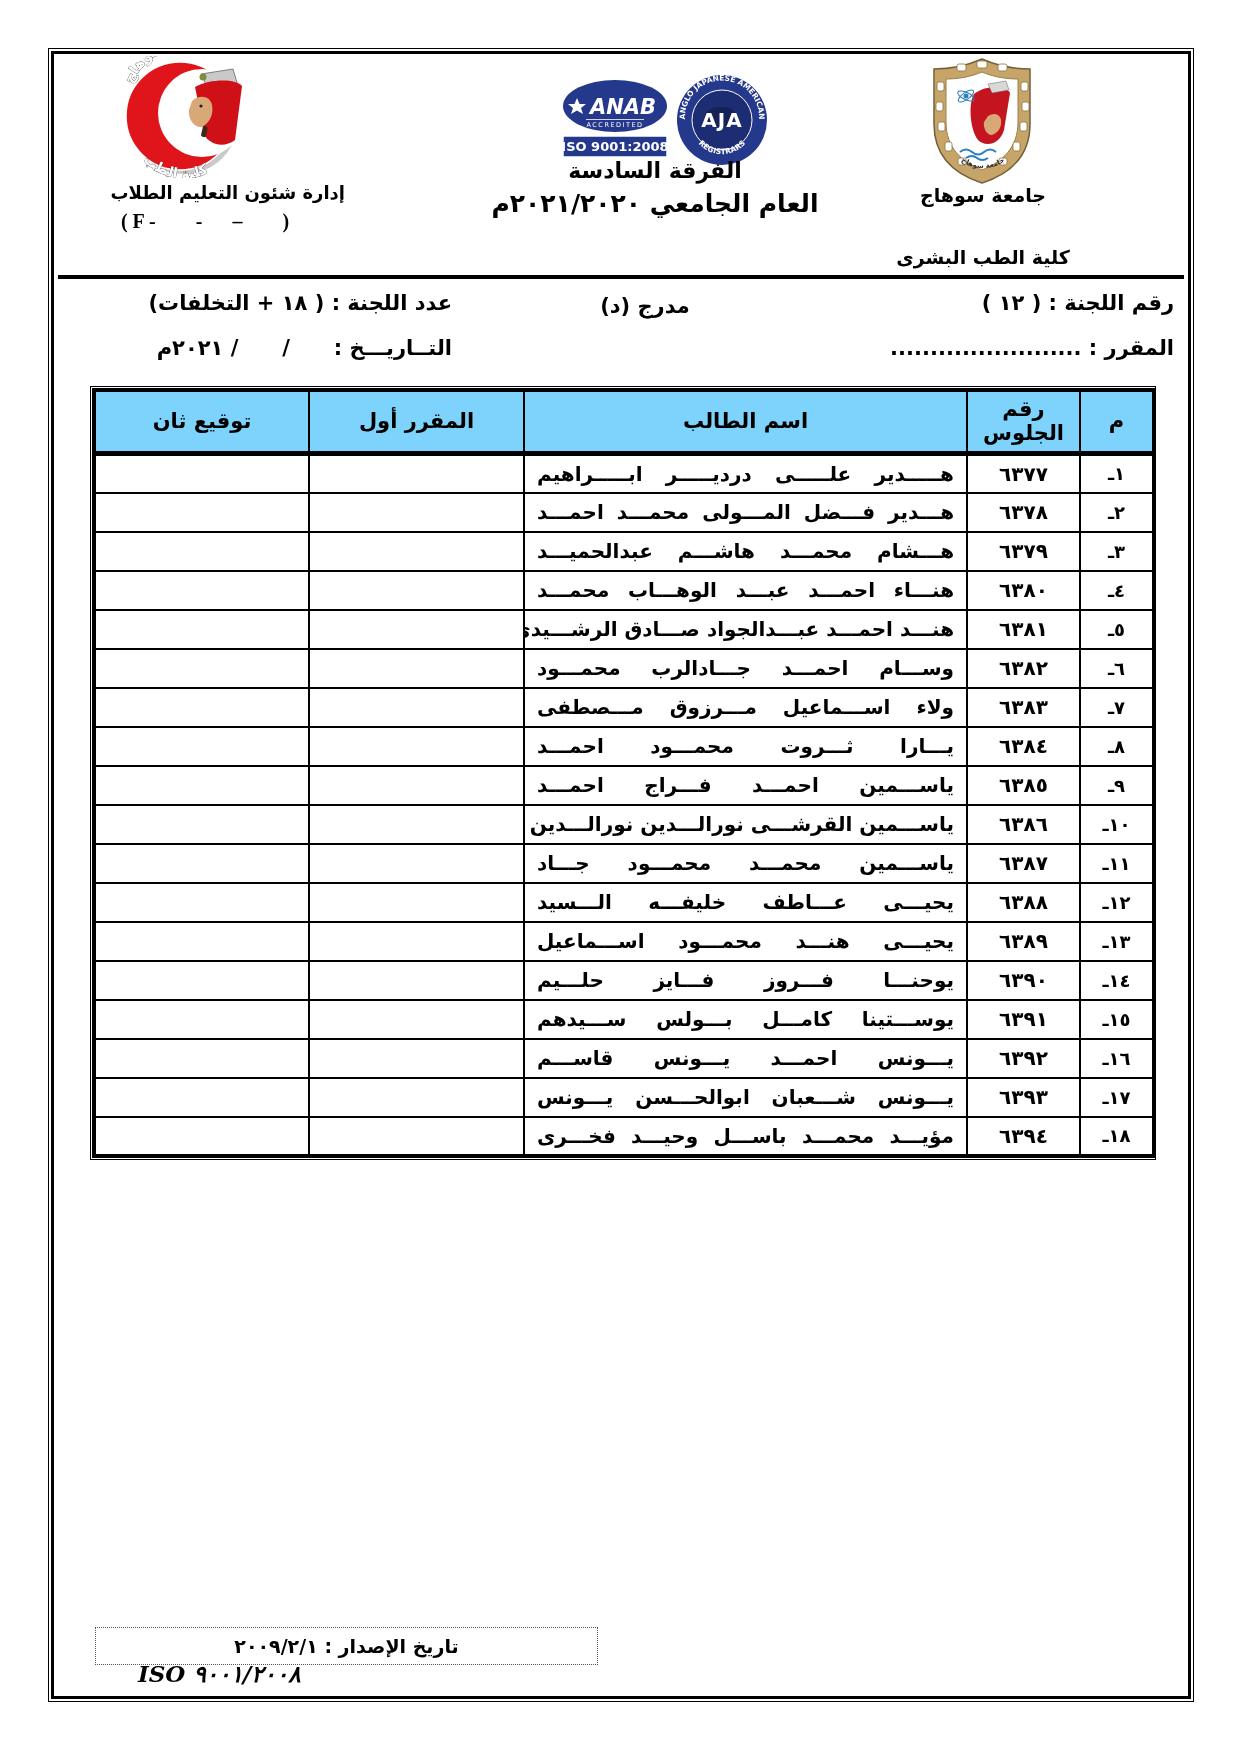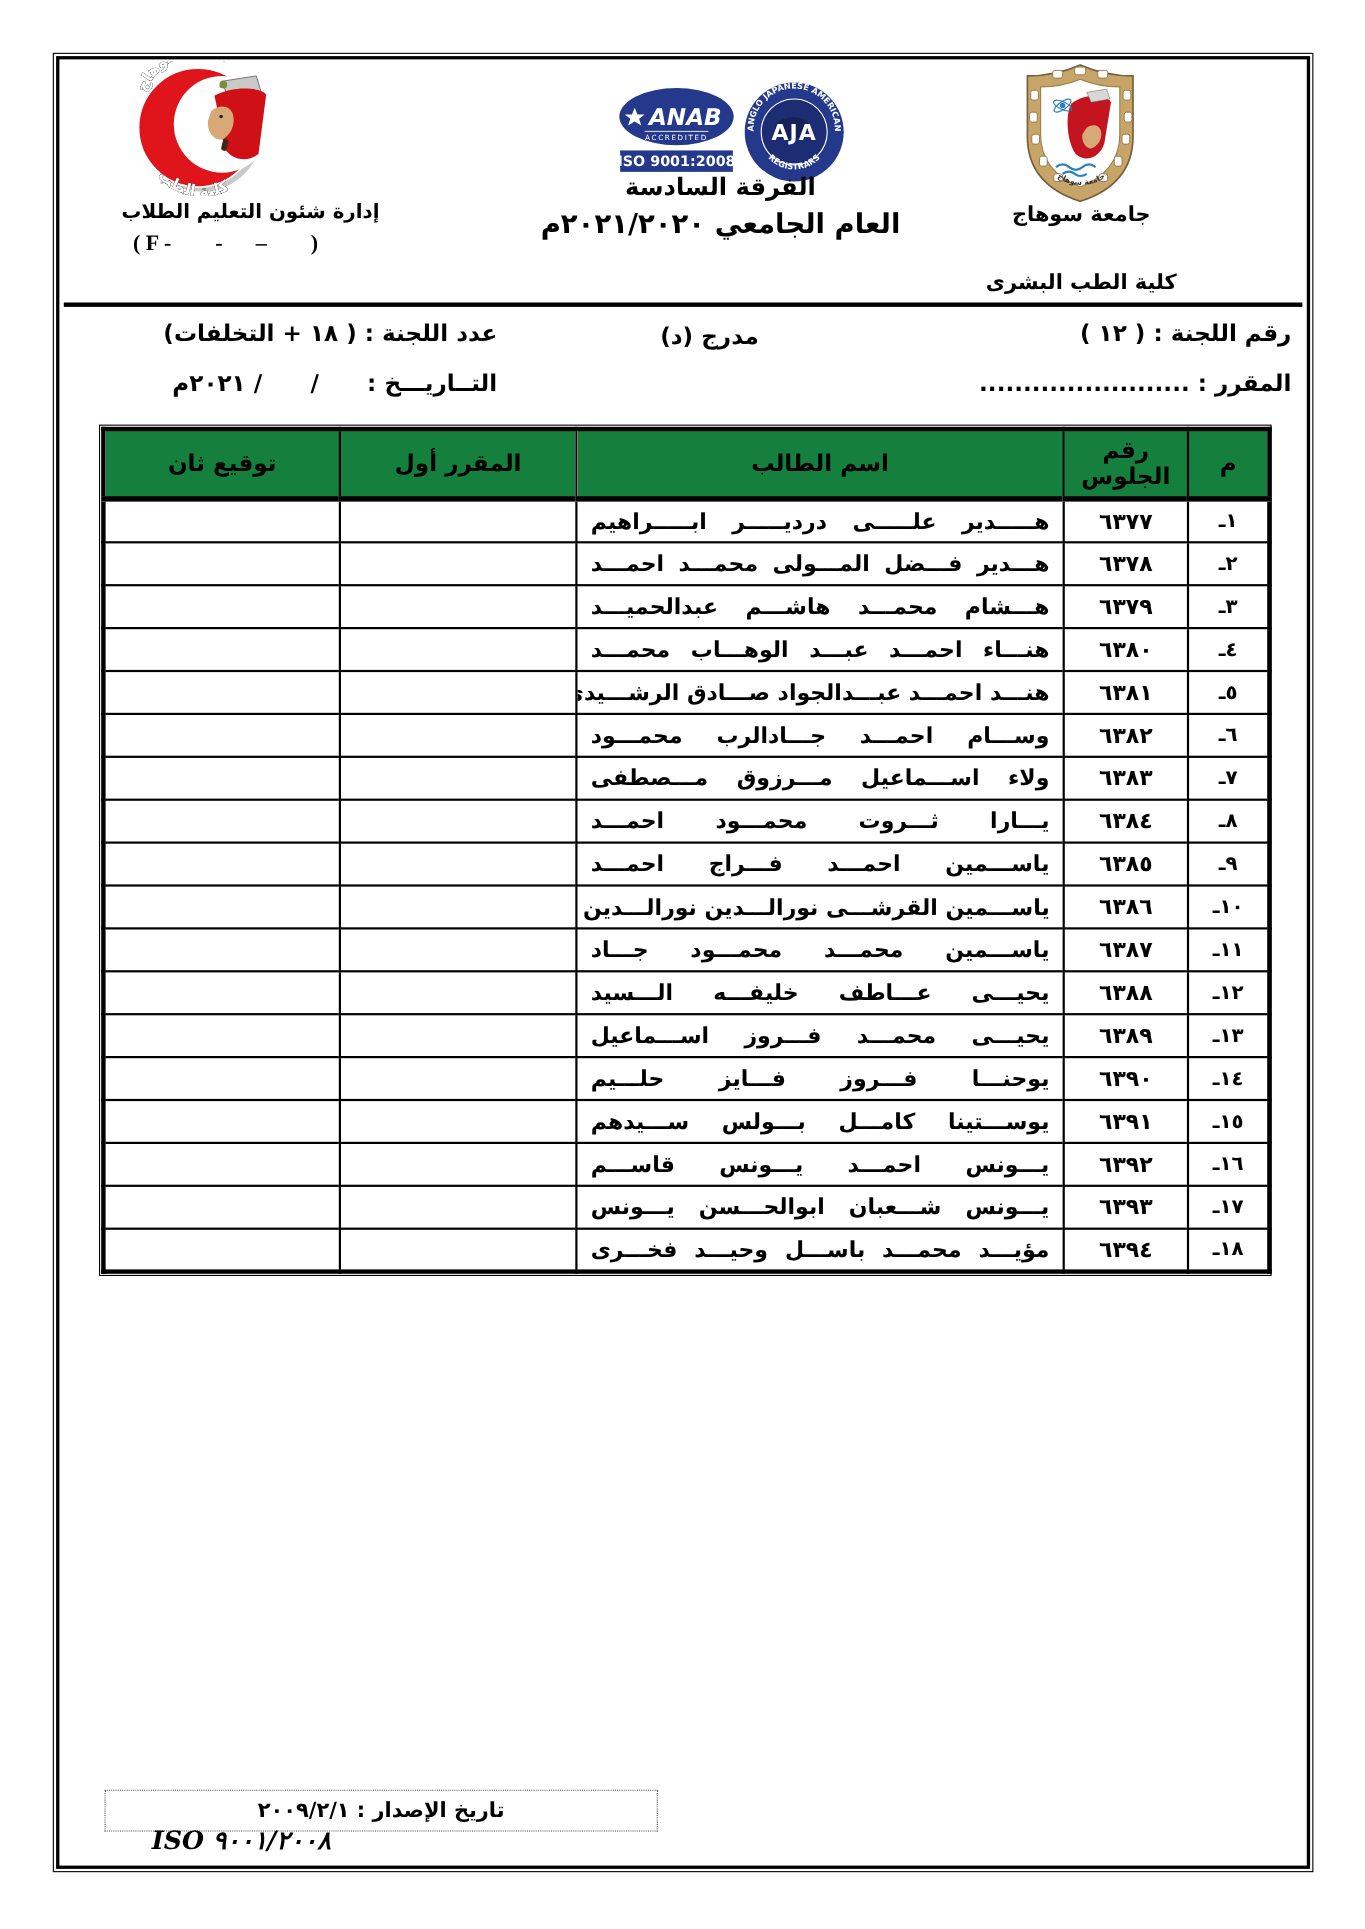--- a/index.html
+++ b/index.html
@@ -26,21 +26,21 @@
   .cmt-number{left:850px;top:291px;width:324px;text-align:right;}
   .cmt-hall{left:560px;top:294px;width:170px;text-align:center;}
   .cmt-count{left:140px;top:291px;width:312px;text-align:right;}
   .cmt-course{left:850px;top:336px;width:324px;text-align:right;}
   .cmt-date{left:140px;top:336px;width:312px;text-align:right;white-space:pre;}
   
   .table-wrap{left:90px;top:386px;width:1062px;border:1px solid #000;padding:1px;background:#fff;}
   table.students{border-collapse:collapse;width:1060px;direction:rtl;table-layout:fixed;}
   table.students td,table.students th{border:2px solid #000;overflow:hidden;}
   table.students{border:4px solid #000;}
-  th.hcell{background:#15803d;height:55px;font-size:21px;font-weight:bold;
+  th.hcell{background:#7dd3fc;height:55px;font-size:21px;font-weight:bold;
            border-bottom:5px solid #000 !important;line-height:1.1;padding:2px 4px;}
   tr.srow{height:39px;}
   td.idx{ text-align:center;font-size:18px;font-weight:bold;}
   td.seat{text-align:center;font-size:20px;font-weight:bold;letter-spacing:3px;}
   td.name{font-size:20px;font-weight:bold;padding:0 12px;text-align:justify;
           text-align-last:justify;-moz-text-align-last:justify;white-space:nowrap;}
   
   .footer-bar{left:95px;top:1627px;width:1052px;height:38px;}
   .fcell{position:absolute;top:0;bottom:0;border:1px dotted #555;display:flex;align-items:center;justify-content:center;
          font-size:19px;font-weight:bold;direction:rtl;}
@@ -275,21 +275,21 @@
     <td class="idx">١٢ـ</td>
     <td class="seat">٦٣٨٨</td>
     <td class="name">يحيـــى عـــاطف خليفـــه الـــسيد</td>
     <td></td>
     <td></td>
   </tr>
 
   <tr class="srow">
     <td class="idx">١٣ـ</td>
     <td class="seat">٦٣٨٩</td>
-    <td class="name">يحيـــى محمـــد فـــروز اســـماعيل</td>
+    <td class="name">يحيـــى هنـــد محمـــود اســـماعيل</td>
     <td></td>
     <td></td>
   </tr>
 
   <tr class="srow">
     <td class="idx">١٤ـ</td>
     <td class="seat">٦٣٩٠</td>
     <td class="name">يوحنـــا فـــروز فـــايز حلـــيم</td>
     <td></td>
     <td></td>

